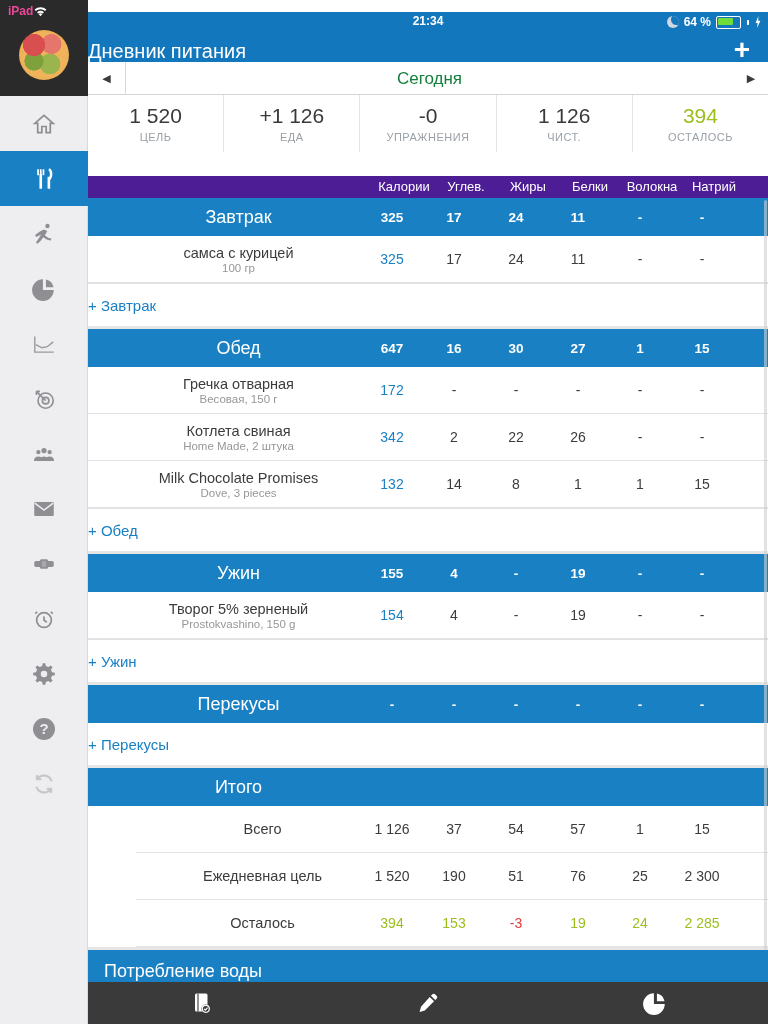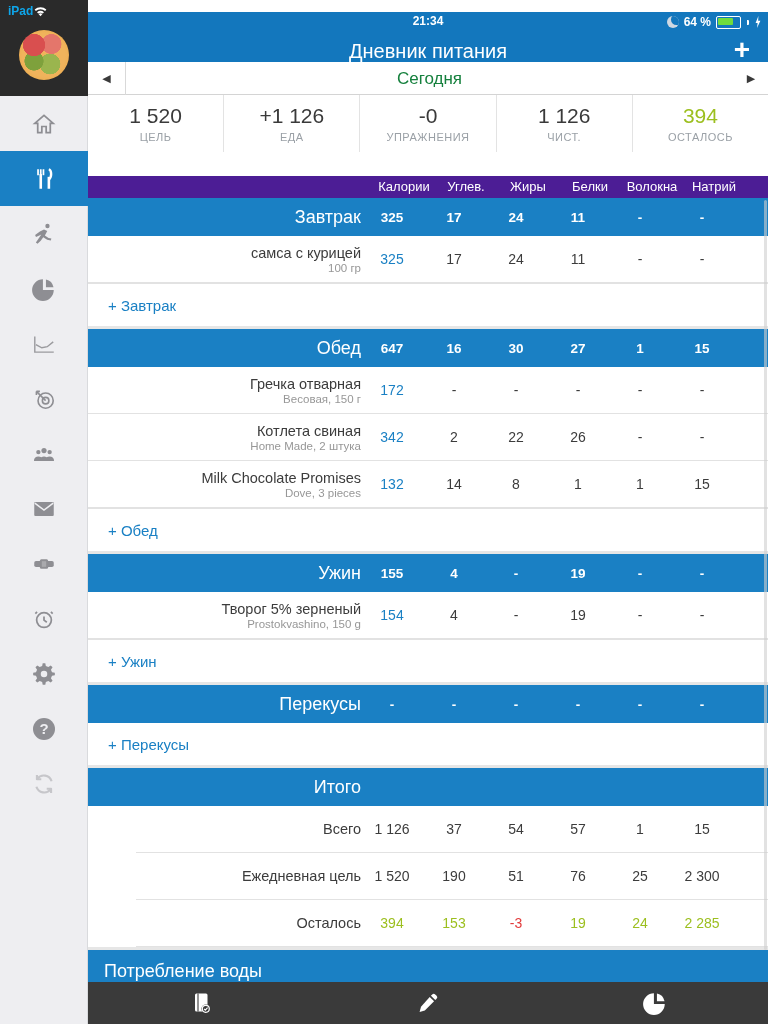--- a/index.html
+++ b/index.html
@@ -2,21 +2,21 @@
 <html><head>
 <meta charset="utf-8">
 <style>
   html,body{margin:0;padding:0;}
   body{font-family:"Liberation Sans","DejaVu Sans",sans-serif;background:#000;}
   .screen{position:relative;width:768px;height:1024px;background:#fff;overflow:hidden;}
 
   
   .sidebar{position:absolute;left:0;top:0;width:88px;height:1024px;background:#eeeef1;border-right:1px solid #d9dadd;box-sizing:border-box;z-index:5;}
   .sidebar-top{position:absolute;left:0;top:0;width:88px;height:96px;background:#2a2a2a;}
-  .statusbar-left{display:flex;align-items:center;color:#0ea5e9;font-size:12px;font-weight:bold;padding:4px 0 0 8px;}
+  .statusbar-left{display:flex;align-items:center;color:#ec4899;font-size:12px;font-weight:bold;padding:4px 0 0 8px;}
   .avatar{position:absolute;left:19px;top:30px;width:50px;height:50px;border-radius:50%;
     background:
       radial-gradient(circle at 30% 30%, #d94f4f 0 22%, transparent 23%),
       radial-gradient(circle at 65% 28%, #e4766b 0 20%, transparent 21%),
       radial-gradient(circle at 30% 62%, #7ea13c 0 20%, transparent 21%),
       radial-gradient(circle at 62% 68%, #9ab54e 0 22%, transparent 23%),
       radial-gradient(circle at 50% 50%, #f0b35c 0 60%, #e8a43f 100%);
   }
   .nav-items{position:absolute;top:96px;left:0;width:88px;}
   .nav-item{width:88px;height:55px;display:flex;align-items:center;justify-content:center;}
@@ -28,57 +28,57 @@
 
   .appbar{position:absolute;left:0;top:12px;width:680px;height:62px;background:#1377bd;}
   .statusbar-center{position:absolute;left:0;top:2px;width:680px;text-align:center;color:#fff;font-size:12px;font-weight:bold;}
   .statusbar-right{position:absolute;right:6px;top:3px;display:flex;align-items:center;gap:5px;color:#fff;font-size:12px;font-weight:bold;}
   .moon{position:relative;width:12px;height:12px;border-radius:50%;background:#cfd8e2;overflow:hidden;}
   .moon::after{content:"";position:absolute;left:4px;top:-2px;width:11px;height:11px;border-radius:50%;background:#1377bd;}
   .batt{position:relative;width:23px;height:11px;border:1px solid #fff;border-radius:2px;}
   .batt-fill{position:absolute;left:1px;top:1px;height:7px;border-radius:1px;background:#6fdc3c;}
   .batt-nub{width:2px;height:5px;background:#fff;border-radius:0 1px 1px 0;margin-left:1px;}
   .bolt{width:8px;height:12px;background:#fff;clip-path:polygon(55% 0,20% 58%,45% 58%,38% 100%,80% 40%,52% 40%);}
-  .page-title{position:absolute;left:0;top:28px;width:680px;text-align:center;color:#fff;font-size:20px;}
+  .page-title{position:absolute;left:0;top:28px;width:680px;color:#fff;font-size:20px;}
   .add-btn{position:absolute;right:18px;top:24px;color:#fff;font-size:28px;font-weight:bold;line-height:28px;}
 
   .date-nav{position:absolute;left:0;top:62px;width:680px;height:33px;background:#fff;border-bottom:1px solid #d4d4d4;box-sizing:border-box;}
   .date-arrow{position:absolute;top:0;height:33px;display:flex;align-items:center;justify-content:center;color:#3a3a3a;font-size:11px;width:37px;}
   .date-arrow.left{left:0;border-right:1px solid #d9d9d9;}
   .date-arrow.right{right:0;width:34px;}
   .date-label{position:absolute;left:37px;top:0;width:609px;height:33px;display:flex;align-items:center;justify-content:center;color:#15803d;font-size:17px;}
 
   .summary{position:absolute;left:0;top:95px;width:680px;height:57px;display:flex;background:#fff;}
   .sum-col{flex:1;display:flex;flex-direction:column;align-items:center;justify-content:center;border-right:1px solid #e3e3e3;}
   .sum-col:last-child{border-right:none;}
   .sum-val{font-size:21px;color:#3a3a3a;}
   .sum-val.green{color:#9cbf1f;}
   .sum-lab{font-size:11px;color:#9aa0a6;letter-spacing:.5px;margin-top:3px;}
 
   
   .grid{display:grid;grid-template-columns:1fr 62px 62px 62px 62px 62px 62px;align-items:center;padding-right:35px;box-sizing:border-box;}
   .gc{text-align:center;white-space:nowrap;}
-  .gname{padding-left:28px;text-align:right;}
+  .gname{padding-left:28px;text-align:center;}
 
   .nutri-head{position:absolute;left:0;top:160px;width:692px;height:38px;background:#4c1d95;border-bottom:2px solid #1a80c4;box-sizing:border-box;margin-top:16px;}
   .nh-cell{color:#fff;font-size:13px;line-height:1.15;padding-top:2px;}
   .nh-unit{font-size:10.5px;color:#e4edf5;}
 
   .flow{position:absolute;left:0;top:198px;width:680px;}
   .meal-head{height:38px;background:#1a80c4;color:#fff;}
   .meal-name{font-size:18px;}
   .meal-val{font-size:13.5px;font-weight:bold;color:#fff;}
   .food-row{height:47px;background:#fff;border-bottom:1px solid #e2e2e2;box-sizing:border-box;}
   .food-row:last-of-type{border-bottom:none;}
   .fname{font-size:14.5px;color:#3c3c3c;line-height:1.25;}
   .fdetail{font-size:11.5px;color:#979797;}
   .fval{font-size:14px;color:#3c3c3c;}
   .fval.cal{color:#1a80c4;}
   .link-row{height:42px;background:#fff;display:flex;align-items:center;border-top:1px solid #e2e2e2;}
-  .link-row span{color:#1a80c4;font-size:15px;padding-left:20px;}
+  .link-row span{color:#1a80c4;font-size:15px;padding-left:0;}
   .gap{height:3px;background:#e6e6e6;}
   .total-row{height:47px;background:#fff;border-bottom:1px solid #e2e2e2;box-sizing:border-box;margin-left:48px;}
   .tlab{font-size:14.5px;color:#3c3c3c;}
   .tval{font-size:14px;color:#3c3c3c;}
   .tval.green{color:#9cbf1f;}
   .tval.red{color:#e23c3c;}
   .water-head{height:42px;background:#1a80c4;color:#fff;display:flex;align-items:center;}
   .water-head span{font-size:18px;padding-left:16px;}
 
   

